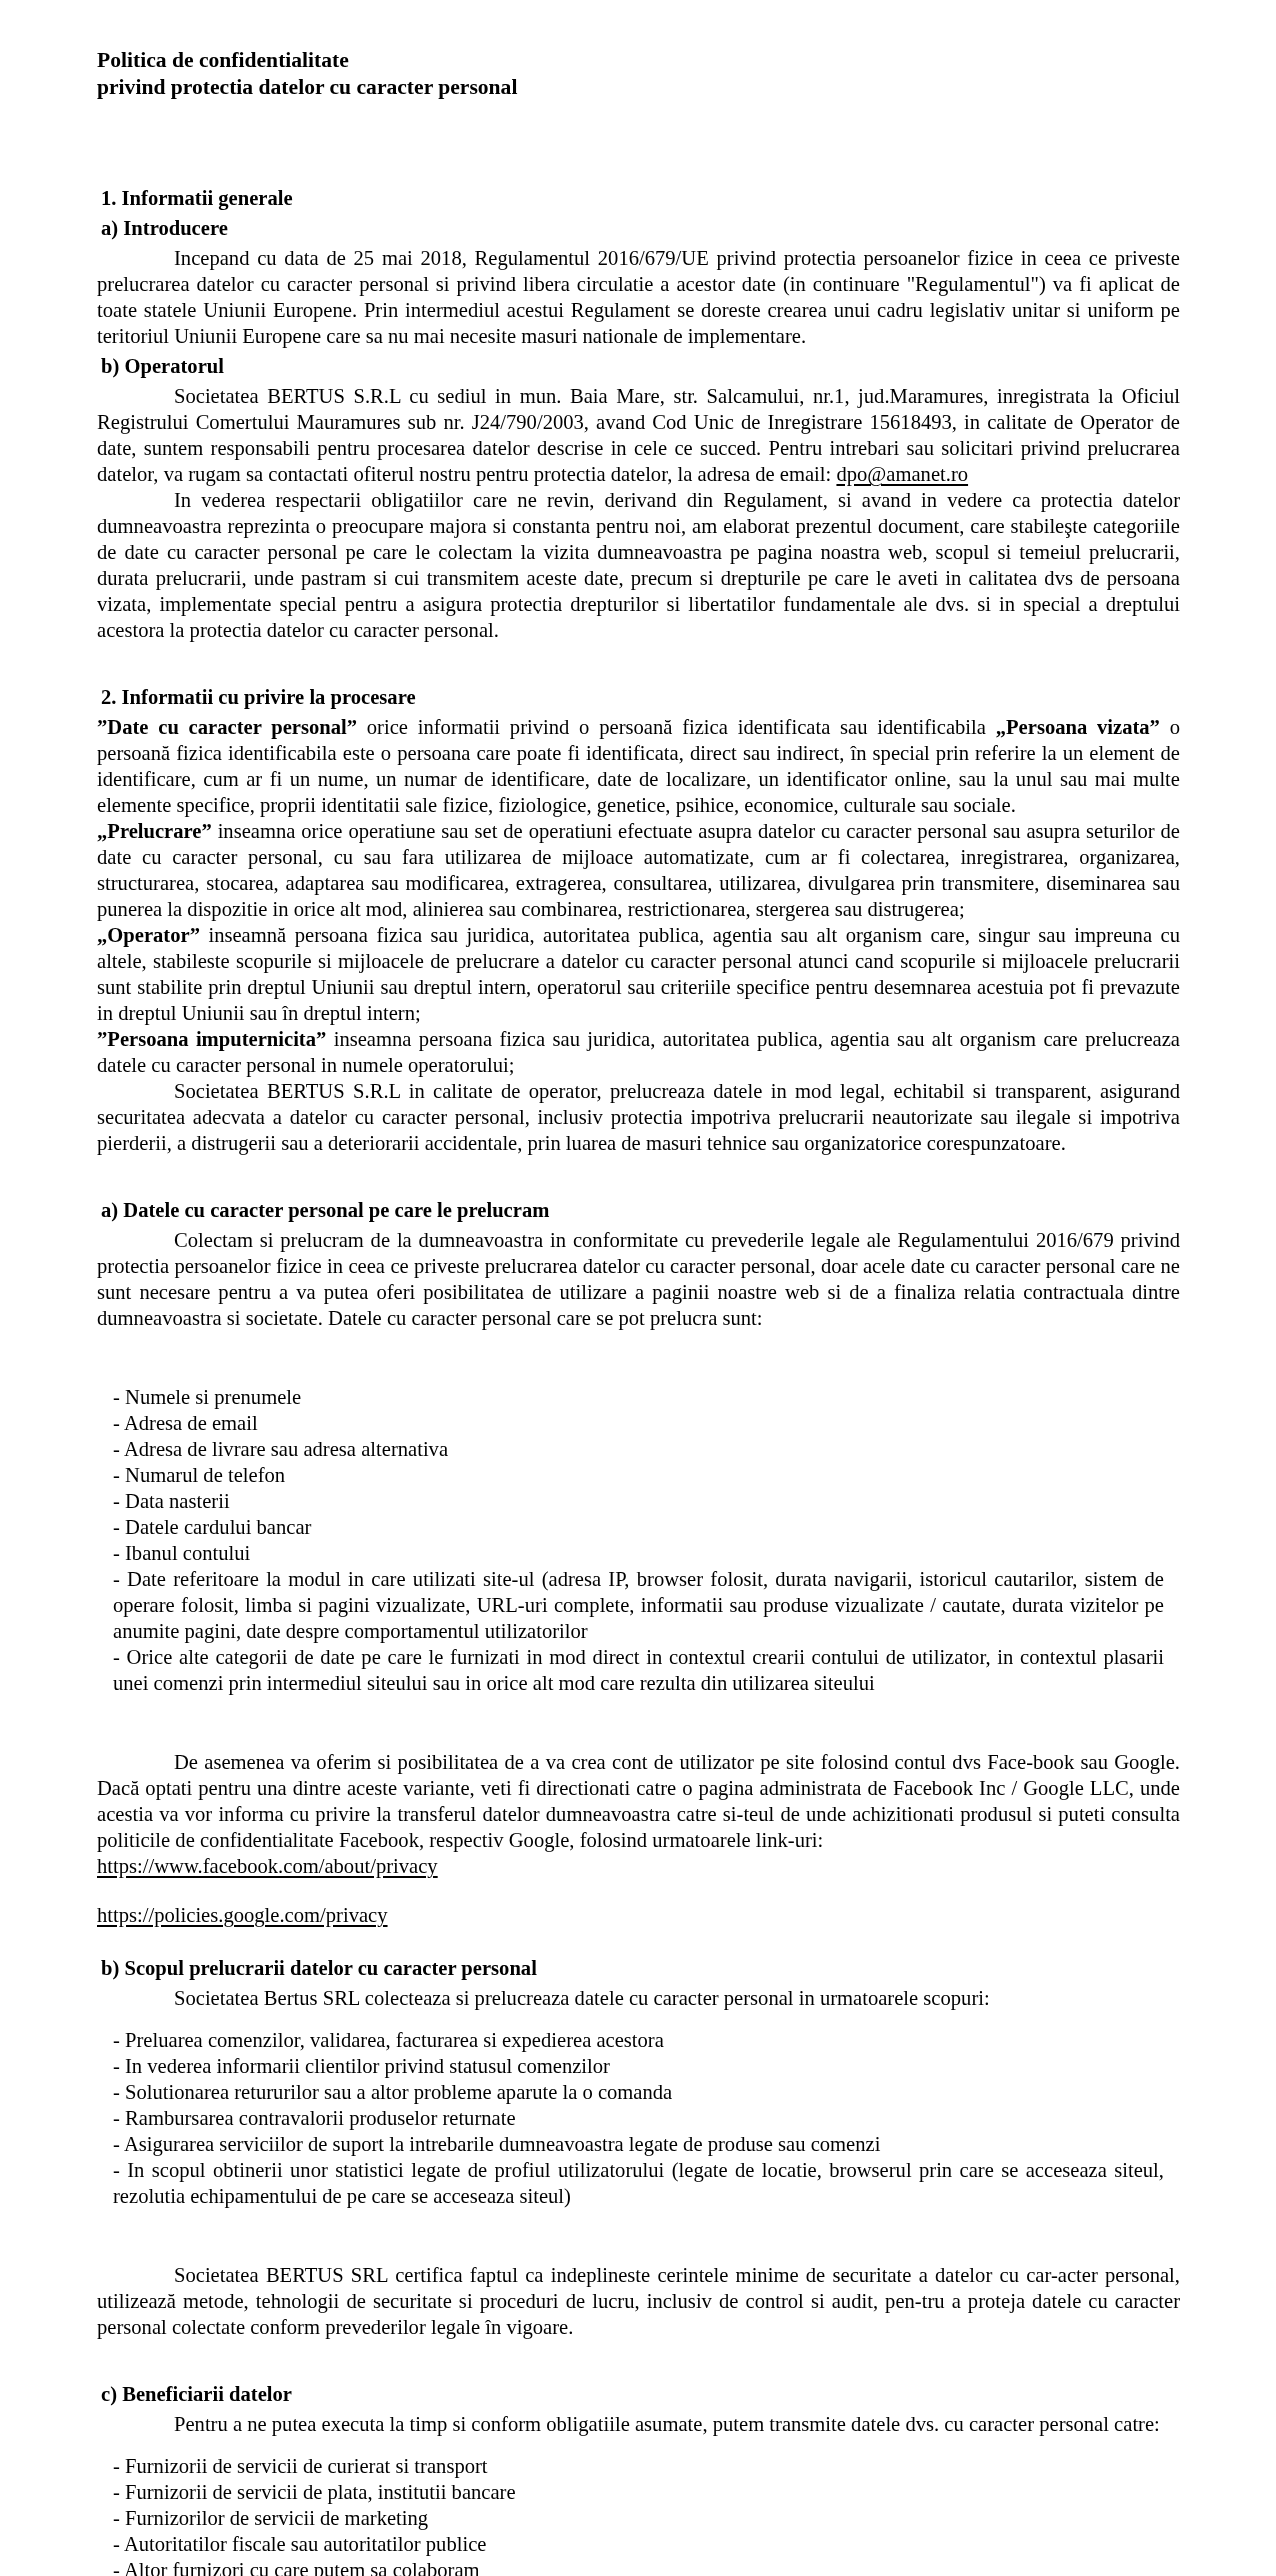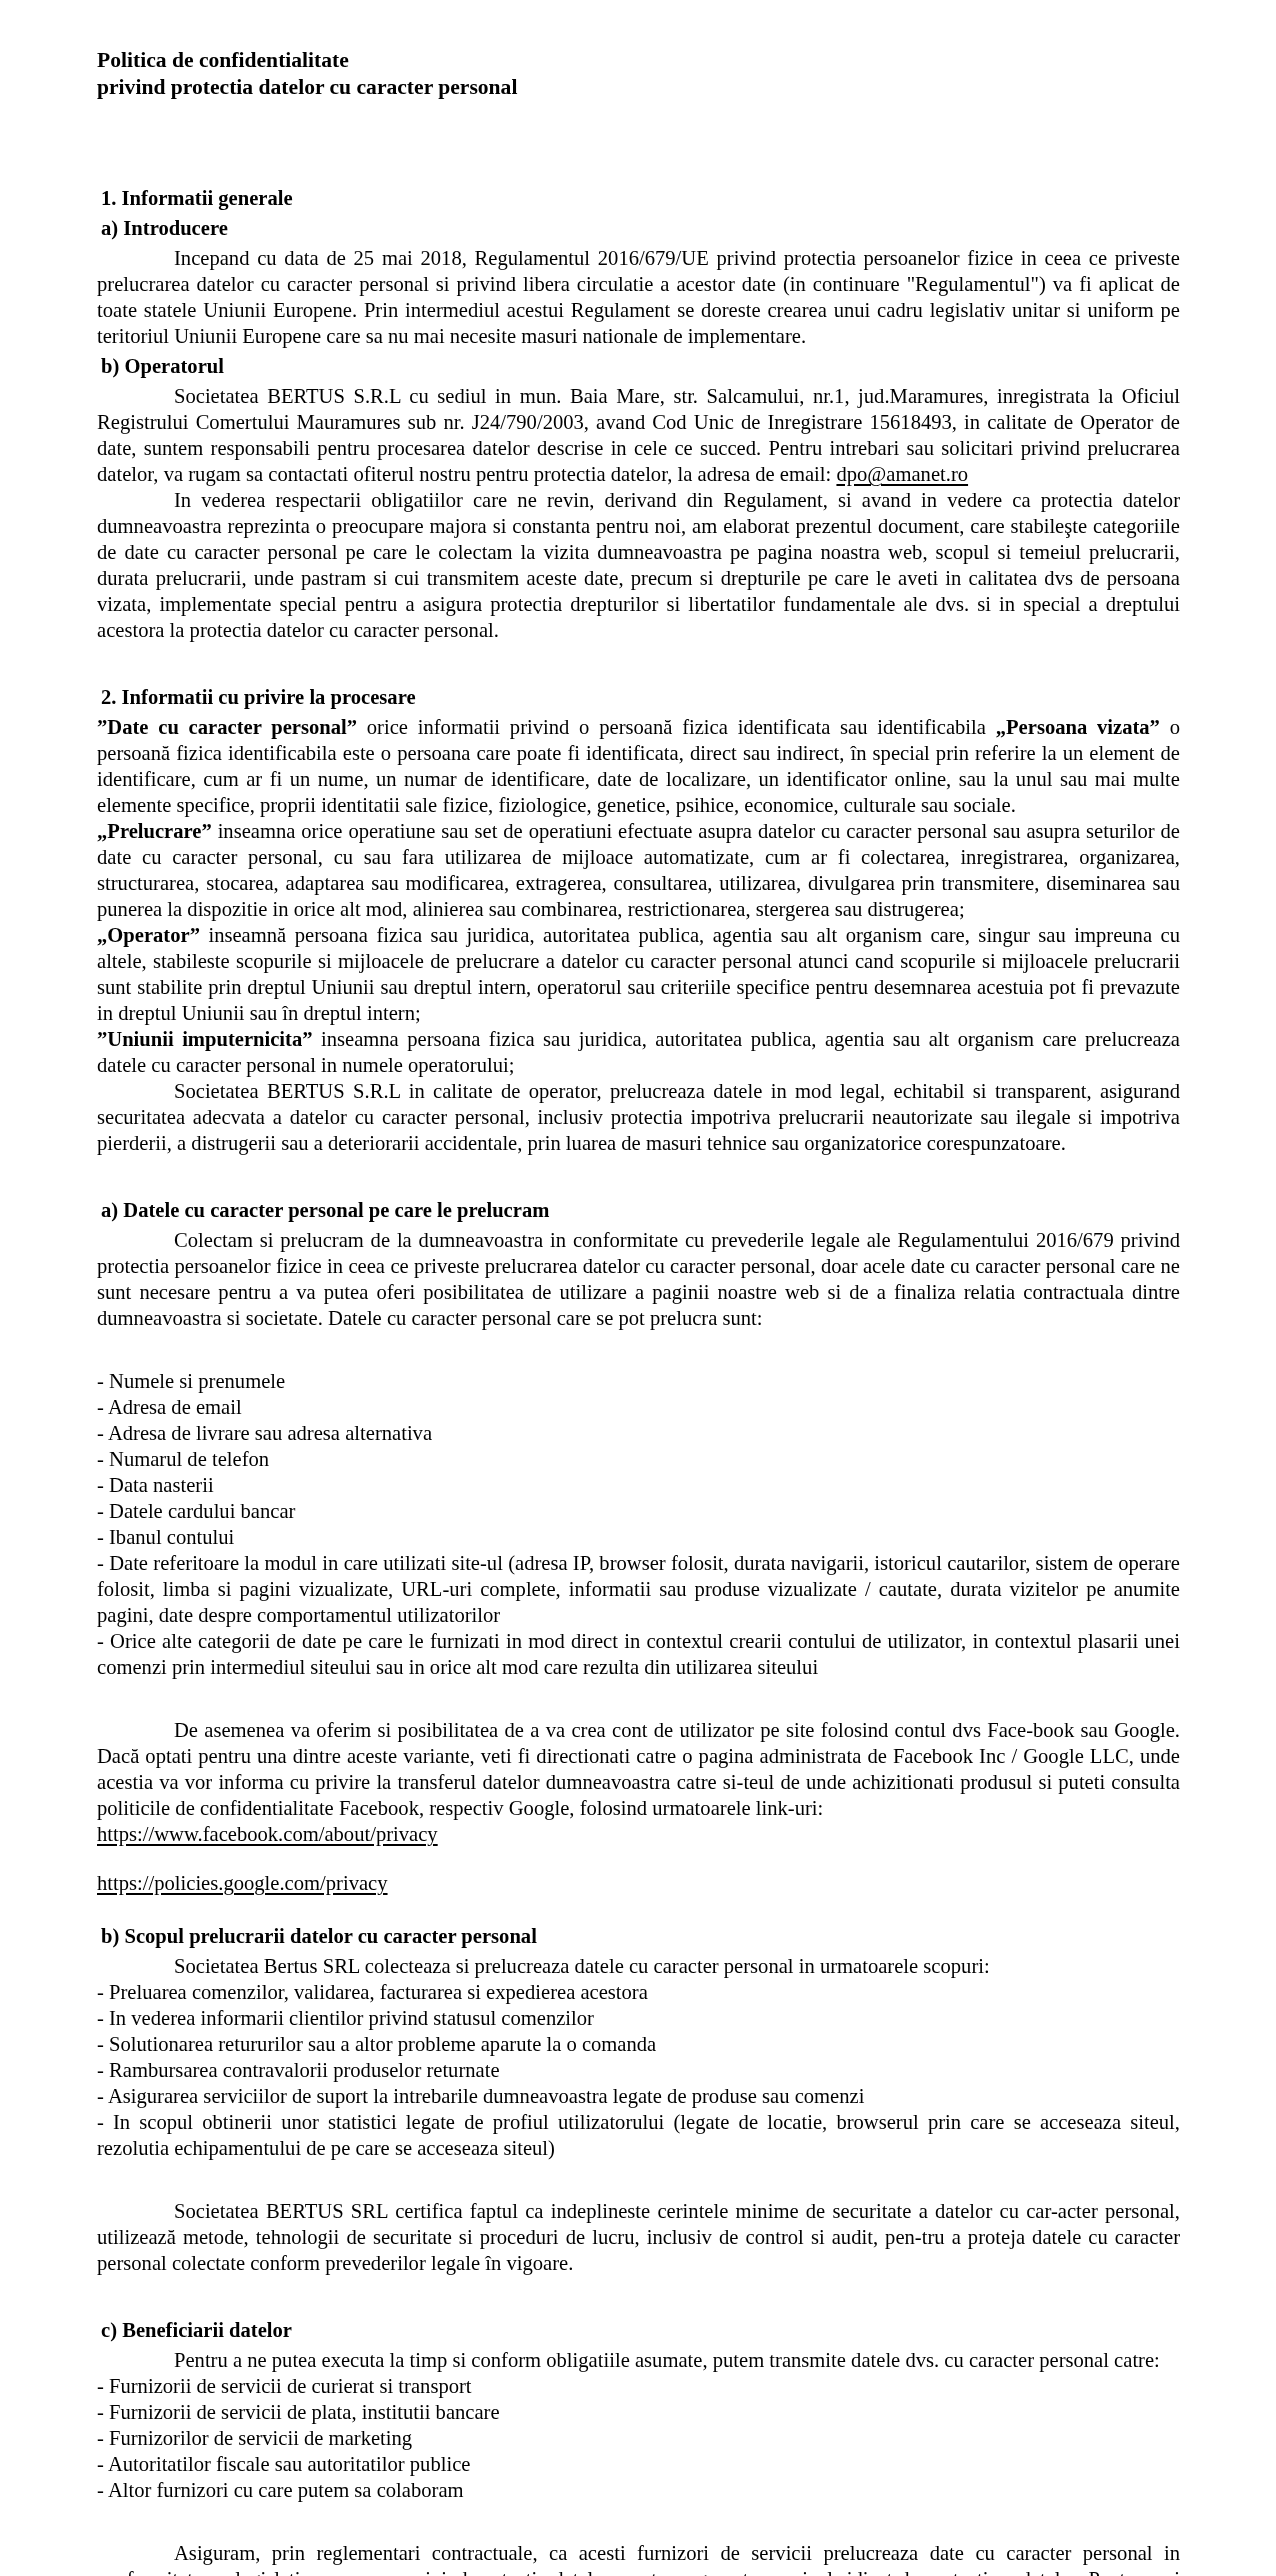--- a/index.html
+++ b/index.html
@@ -33,21 +33,21 @@
       line-height: 26px;
       margin: 4px;
       font-weight: bold;
     }
     p {
       margin: 0;
       text-align: justify;
     }
     p.indent { text-indent: 77px; }
     .def-term { font-weight: bold; }
-    .list { margin: 0; padding: 0; list-style: none; }
+    .list { margin: 16px; padding: 0; list-style: none; }
     .list li { margin: 0; text-align: justify; }
     .list li::before { content: "- "; }
     .list.spaced li { line-height: 26px; }
     a.link, span.link {
       color: #000000;
       text-decoration: underline;
       text-decoration-thickness: 1.5px;
       text-underline-offset: 3.1px;
     }
     .link-block { margin: 0; }
@@ -76,21 +76,21 @@
   </section>
 
   <div class="spacer-md"></div>
 
   <section>
     <h2>2. Informatii cu privire la procesare</h2>
 
     <p><span class="def-term">”Date cu caracter personal”</span><span> orice informatii privind o persoană fizica identificata sau identificabila </span><span class="def-term">„Persoana vizata”</span><span> o persoană fizica identificabila este o persoana care poate fi identificata, direct sau indirect, în special prin referire la un element de identificare, cum ar fi un nume, un numar de identificare, date de localizare, un identificator online, sau la unul sau mai multe elemente specifice, proprii identitatii sale fizice, fiziologice, genetice, psihice, economice, culturale sau sociale.</span></p>
     <p><span class="def-term">„Prelucrare”</span><span> inseamna orice operatiune sau set de operatiuni efectuate asupra datelor cu caracter personal sau asupra seturilor de date cu caracter personal, cu sau fara utilizarea de mijloace automatizate, cum ar fi colectarea, inregistrarea, organizarea, structurarea, stocarea, adaptarea sau modificarea, extragerea, consultarea, utilizarea, divulgarea prin transmitere, diseminarea sau punerea la dispozitie in orice alt mod, alinierea sau combinarea, restrictionarea, stergerea sau distrugerea;</span></p>
     <p><span class="def-term">„Operator”</span><span> inseamnă persoana fizica sau juridica, autoritatea publica, agentia sau alt organism care, singur sau impreuna cu altele, stabileste scopurile si mijloacele de prelucrare a datelor cu caracter personal atunci cand scopurile si mijloacele prelucrarii sunt stabilite prin dreptul Uniunii sau dreptul intern, operatorul sau criteriile specifice pentru desemnarea acestuia pot fi prevazute in dreptul Uniunii sau în dreptul intern;</span></p>
-    <p><span class="def-term">”Uniunii imputernicita”</span><span> inseamna persoana fizica sau juridica, autoritatea publica, agentia sau alt organism care prelucreaza datele cu caracter personal in numele operatorului;</span></p>
+    <p><span class="def-term">”Persoana imputernicita”</span><span> inseamna persoana fizica sau juridica, autoritatea publica, agentia sau alt organism care prelucreaza datele cu caracter personal in numele operatorului;</span></p>
 
     <p class="indent">Societatea BERTUS S.R.L in calitate de operator, prelucreaza datele in mod legal, echitabil si transparent, asigurand securitatea adecvata a datelor cu caracter personal, inclusiv protectia impotriva prelucrarii neautorizate sau ilegale si impotriva pierderii, a distrugerii sau a deteriorarii accidentale, prin luarea de masuri tehnice sau organizatorice corespunzatoare.</p>
 
     <div class="spacer-md"></div>
 
     <h3>a) Datele cu caracter personal pe care le prelucram</h3>
     <p class="indent">Colectam si prelucram de la dumneavoastra in conformitate cu prevederile legale ale Regulamentului 2016/679 privind protectia persoanelor fizice in ceea ce priveste prelucrarea datelor cu caracter personal, doar acele date cu caracter personal care ne sunt necesare pentru a va putea oferi posibilitatea de utilizare a paginii noastre web si de a finaliza relatia contractuala dintre dumneavoastra si societate. Datele cu caracter personal care se pot prelucra sunt:</p>
     <div class="spacer-md"></div>
     <ul class="list spaced">
       <li>Numele si prenumele</li>

